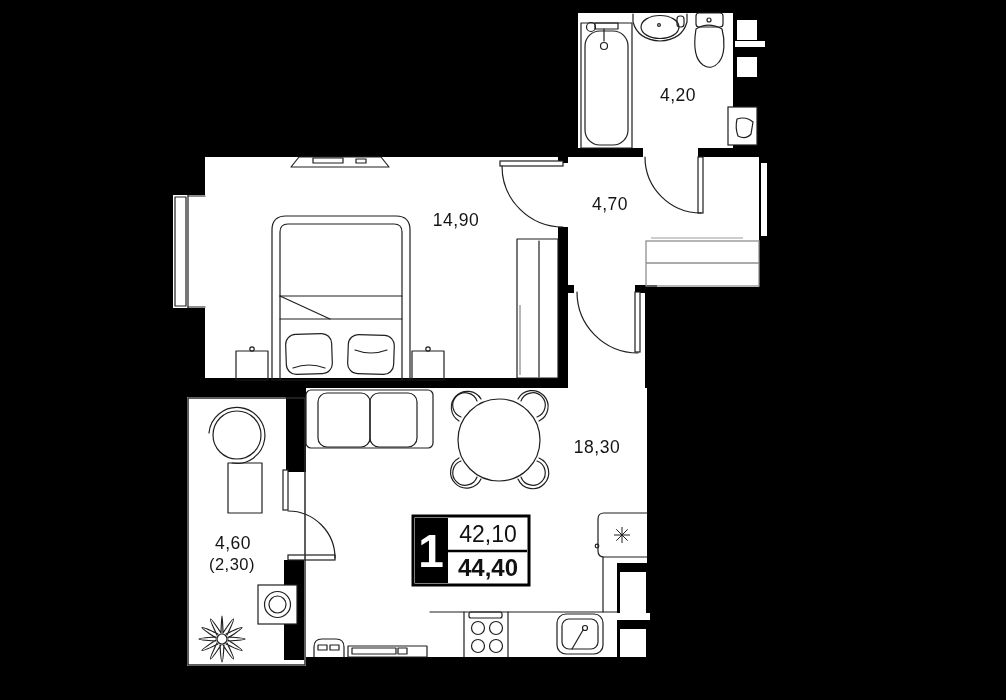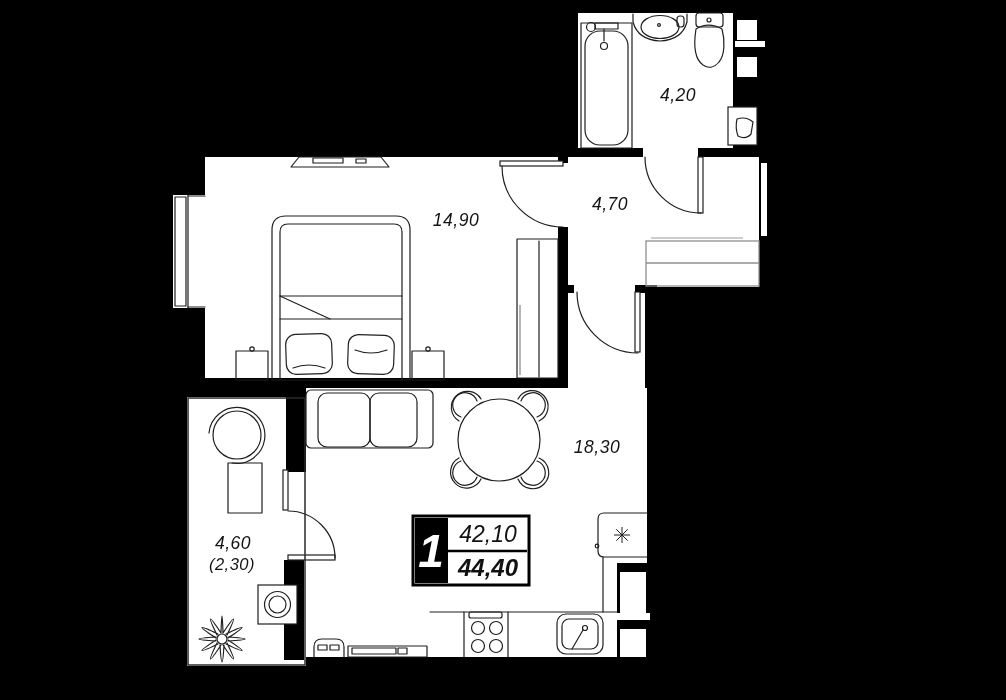--- a/index.html
+++ b/index.html
@@ -1,16 +1,16 @@
 <!DOCTYPE html>
 <html><head>
 <meta charset="utf-8">
 <style>
   html,body{margin:0;padding:0;background:#000;}
-  .stage{position:relative;width:1006px;height:700px;background:#4d7c0f;overflow:hidden;font-style:italic;}
+  .stage{position:relative;width:1006px;height:700px;background:#4d7c0f;overflow:hidden;}
   svg text{font-family:"Liberation Sans","DejaVu Sans",sans-serif;}
   .lbl{font-size:17.5px;fill:#141414;text-anchor:middle;letter-spacing:.5px;}
   .lbl-sub{font-size:16.5px;fill:#141414;text-anchor:middle;letter-spacing:.5px;}
   .ln{fill:none;stroke:#1f1f1f;stroke-width:1.2;stroke-linecap:round;stroke-linejoin:round;}
   .lnw{fill:#fff;stroke:#1f1f1f;stroke-width:1.2;}
   .soft{fill:none;stroke:#8f8f8f;stroke-width:1.3;}
   .softlite{fill:none;stroke:#bdbdbd;stroke-width:1.3;}
   .floor{fill:#fff;}
   .wall{fill:#000;}
   .unit-num{font-size:46px;font-weight:bold;fill:#fff;text-anchor:middle;}

